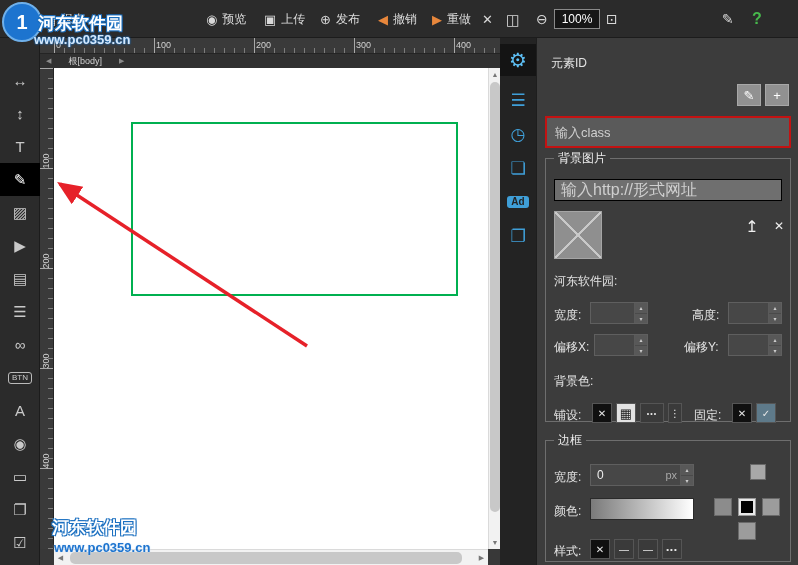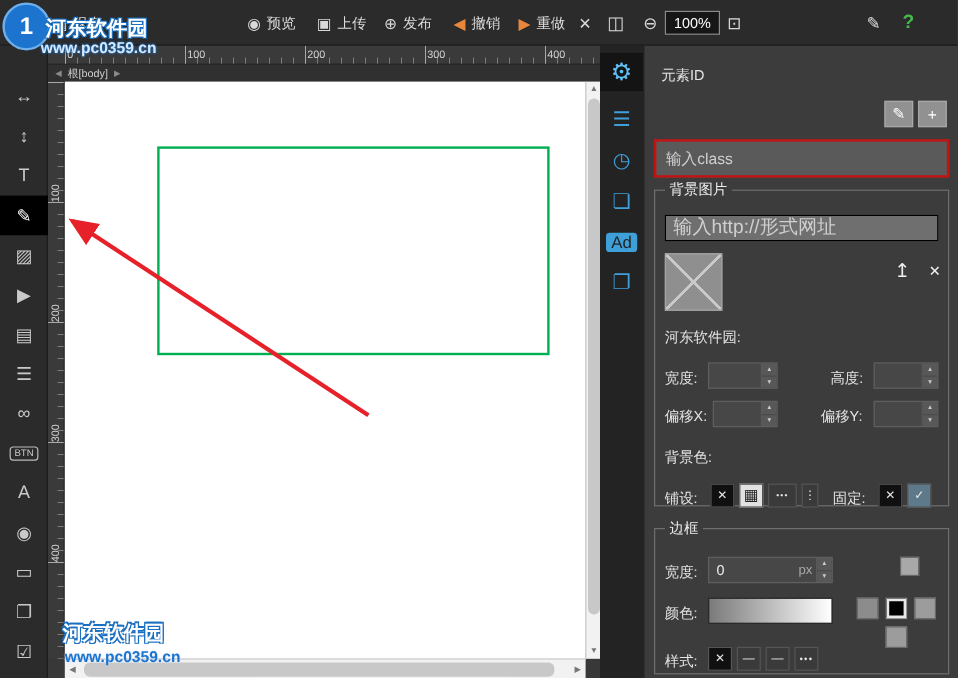--- a/index.html
+++ b/index.html
@@ -20,42 +20,42 @@
   .ltool.sel{background:#000;color:#fff}
   .ltool.btn-tool span{border:1px solid #bbb;border-radius:3px;font-size:8px;padding:1px 3px;line-height:1}
 
   
   .canvascol{position:absolute;left:40px;top:38px;width:460px;height:527px;background:#383838}
   .ruler-top{position:absolute;left:0;top:0;width:460px;height:16px;background:#3a3a3a;border-bottom:1px solid #242424}
   .ruler-top .ticks{position:absolute;left:14px;top:0;right:0;bottom:0;
     background-image:repeating-linear-gradient(90deg,#a8a8a8 0 1px,transparent 1px 100px),repeating-linear-gradient(90deg,#7c7c7c 0 1px,transparent 1px 10px);
     background-size:100% 100%,100% 5px;background-position:0 0,0 100%;background-repeat:no-repeat}
   .ruler-top .num{position:absolute;top:2px;font-size:9px;color:#d2d2d2}
-  .crumbbar{position:absolute;left:0;top:16px;width:460px;height:14px;background:#303030;display:flex;align-items:center;gap:5px;padding-left:6px;font-size:9px;color:#cfcfcf}
+  .crumbbar{position:absolute;left:0;top:16px;width:460px;height:14px;background:#303030;display:flex;align-items:center;gap:17px;padding-left:6px;font-size:9px;color:#cfcfcf}
   .crumbbar .arrow{color:#8a8a8a;font-size:7px}
   .ruler-left{position:absolute;left:0;top:30px;width:14px;height:481px;background:#3a3a3a;border-right:1px solid #242424}
   .ruler-left .ticks{position:absolute;inset:0;
     background-image:repeating-linear-gradient(180deg,#a8a8a8 0 1px,transparent 1px 100px),repeating-linear-gradient(180deg,#7c7c7c 0 1px,transparent 1px 10px);
     background-size:100% 100%,5px 100%;background-position:0 0,100% 0;background-repeat:no-repeat}
   .ruler-left .num{position:absolute;left:-4px;width:20px;text-align:center;font-size:9px;color:#d2d2d2;transform:rotate(-90deg)}
   .canvas{position:absolute;left:14px;top:30px;width:434px;height:481px;background:#fff}
   .selrect{position:absolute;left:77px;top:54px;width:327px;height:174px;border:2px solid #00b050;background:transparent}
   
   .vscroll{position:absolute;left:448px;top:30px;width:12px;height:481px;background:#f2f2f2;border-left:1px solid #dadada}
   .vscroll .sarrow{position:absolute;left:0;width:12px;height:13px;display:flex;align-items:center;justify-content:center;font-size:7px;color:#777}
   .vscroll .thumb{position:absolute;left:1px;top:14px;width:10px;height:430px;background:#c8c8c8;border-radius:5px}
   .hscroll{position:absolute;left:14px;top:511px;width:434px;height:16px;background:#f2f2f2;border-top:1px solid #dadada}
   .hscroll .sarrow{position:absolute;top:0;width:13px;height:16px;display:flex;align-items:center;justify-content:center;font-size:7px;color:#777}
   .hscroll .thumb{position:absolute;left:16px;top:2px;width:392px;height:12px;background:#c8c8c8;border-radius:5px}
 
   
   .rightstrip{position:absolute;left:500px;top:38px;width:36px;height:527px;background:#232323;z-index:5}
   .ricon{position:absolute;left:0;width:36px;height:32px;display:flex;align-items:center;justify-content:center;color:#3f9fd8;font-size:17px;cursor:default}
   .ricon.active{background:#141414;color:#5ec1f7;font-size:20px}
-  .ricon .ad{background:#3f9fd8;color:#232323;font-size:14px;font-weight:normal;border-radius:3px;padding:1px 4px;line-height:1}
+  .ricon .ad{background:#3f9fd8;color:#232323;font-size:10px;font-weight:bold;border-radius:3px;padding:1px 4px;line-height:1}
 
   
   .props{position:absolute;left:536px;top:38px;width:262px;height:527px;background:#3c3c3c;border-left:1px solid #1e1e1e;overflow:hidden;z-index:5}
   .plabel{position:absolute;font-size:12px;color:#e3e3e3;white-space:nowrap}
   .pinput{position:absolute;background:#5a5a5a;border:1px solid #6d6d6d;color:#f0f0f0;font-size:13px;padding:0 8px;font-family:inherit;outline:none}
   .pinput::placeholder{color:#cfcfcf}
   .pinput.redbox{border:2px solid #c31212}
   .pinput.lite{background:#6f6f6f;border:1px solid #000000;font-size:16px;padding:0 6px}
   .minibtn{position:absolute;width:24px;height:22px;background:#919191;border:1px solid #a8a8a8;color:#fff;display:flex;align-items:center;justify-content:center;font-size:13px;cursor:default}
   fieldset{position:absolute;border:1px solid #6e6e6e;min-inline-size:0;background:transparent}

